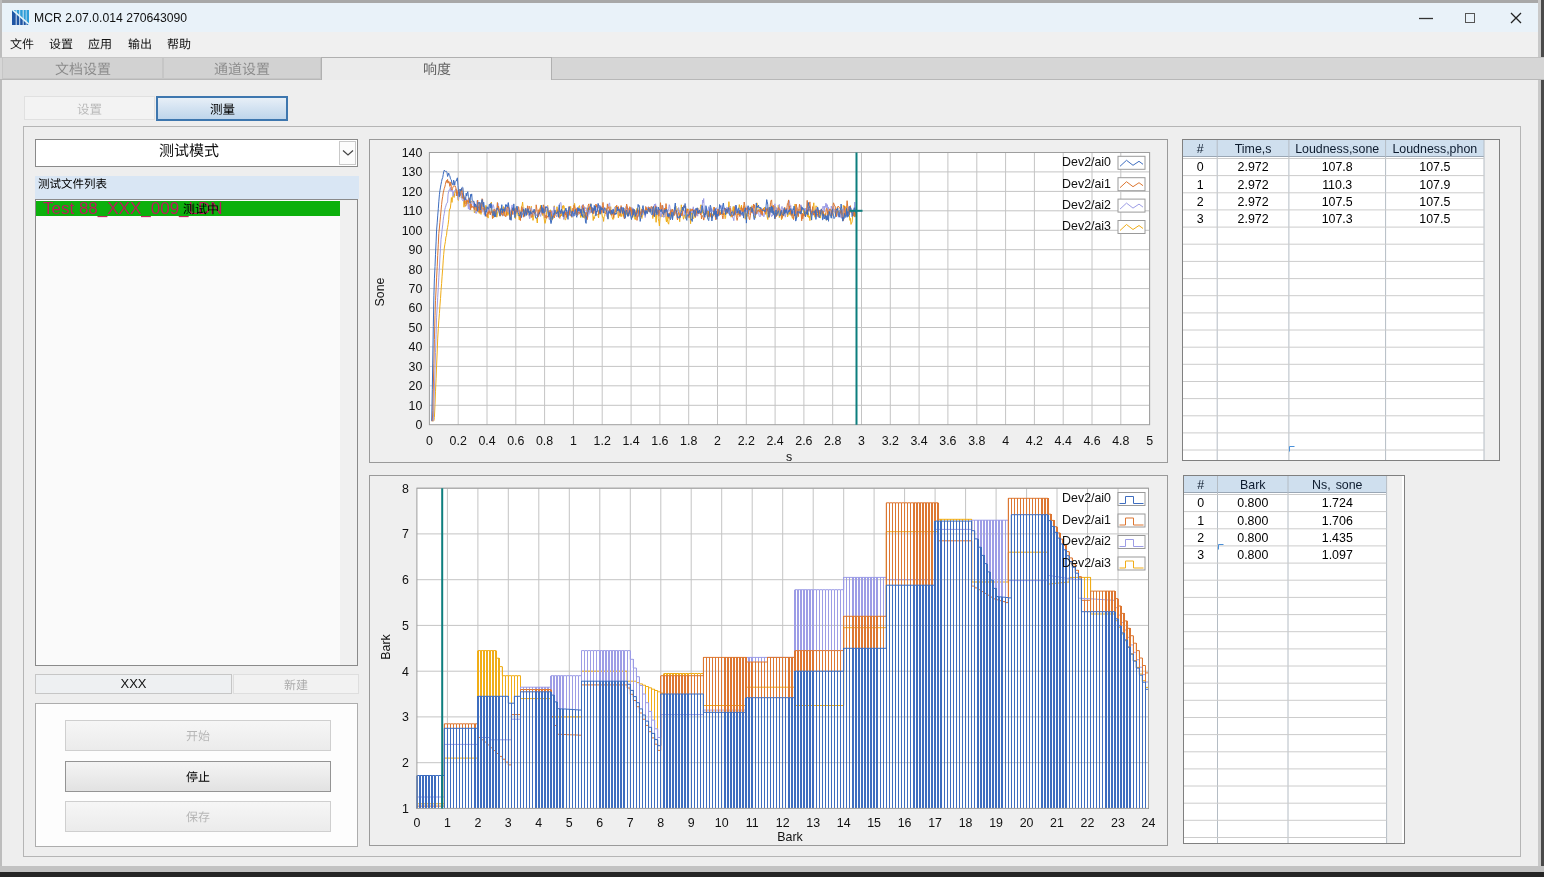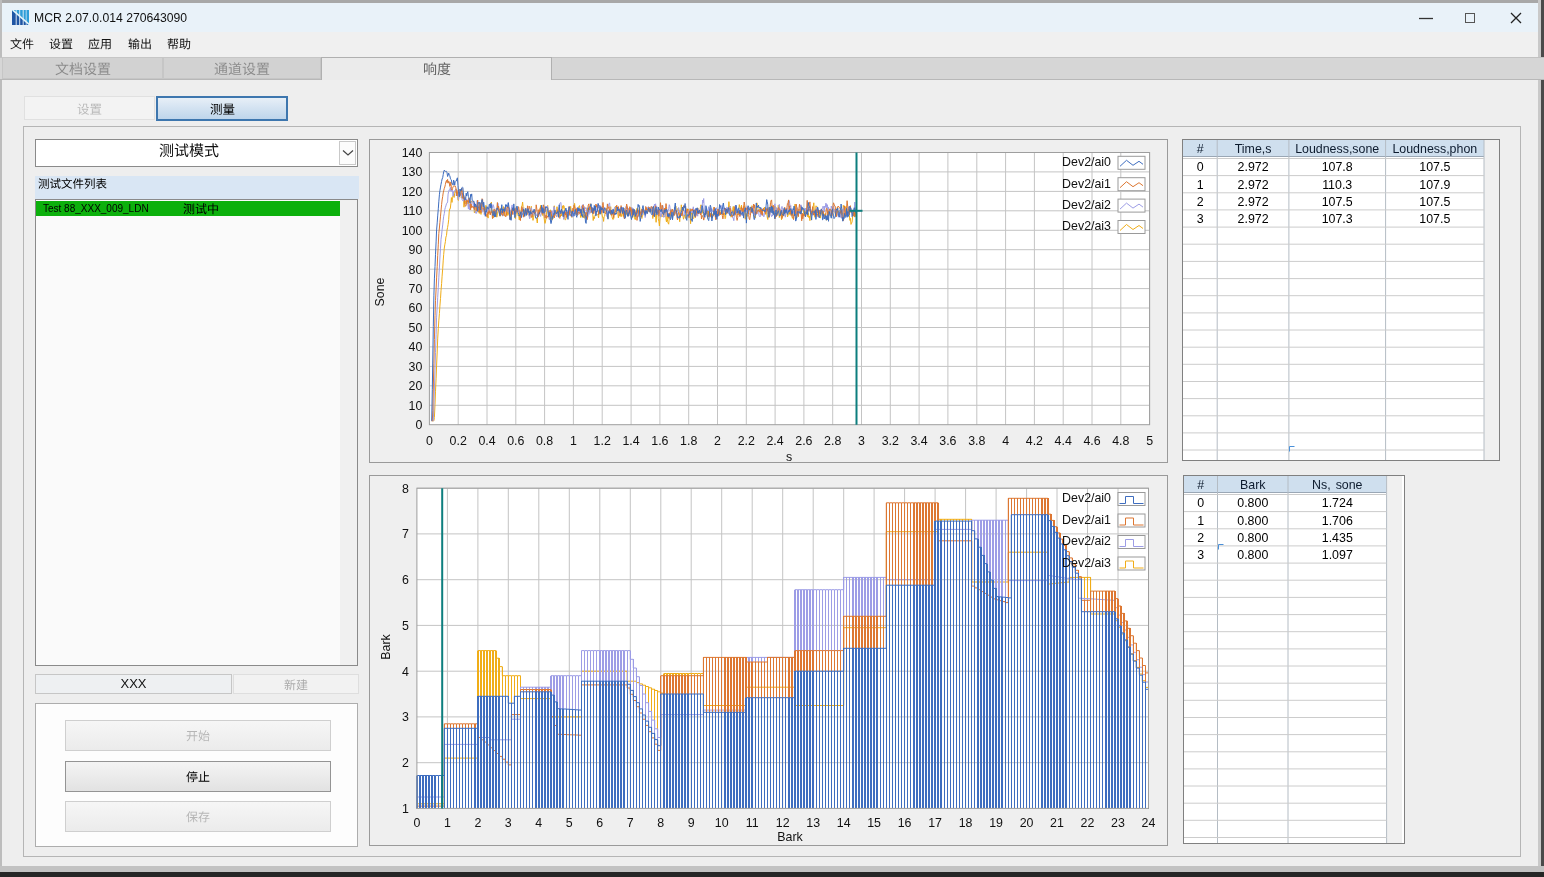--- a/index.html
+++ b/index.html
@@ -94,21 +94,21 @@
     <path transform="translate(0.00,9.89) scale(0.011500,-0.011500)" d="M486 92C537 42 596 -28 624 -73L673 -39C644 4 584 72 533 121ZM312 782V154H371V724H588V157H649V782ZM867 827V7C867 -8 861 -13 847 -13C833 -14 786 -14 733 -13C742 -31 752 -60 755 -76C825 -77 868 -75 894 -64C919 -53 929 -34 929 7V827ZM730 750V151H790V750ZM446 653V299C446 178 426 53 259 -32C270 -41 289 -66 296 -78C476 13 504 164 504 298V653ZM81 776C137 745 209 697 243 665L289 726C253 756 180 800 126 829ZM38 506C93 475 166 430 202 400L247 460C209 489 135 532 81 560ZM58 -27 126 -67C168 25 218 148 254 253L194 292C154 180 98 50 58 -27Z"></path>
     <path transform="translate(11.50,9.89) scale(0.011500,-0.011500)" d="M120 775C171 731 235 667 265 626L317 678C287 718 222 778 170 821ZM777 796C819 752 865 691 885 651L940 688C918 727 871 785 829 828ZM50 526V454H189V94C189 51 159 22 141 11C154 -4 172 -36 179 -54C194 -36 221 -18 392 97C385 112 376 141 371 161L260 89V526ZM671 835 677 632H346V560H680C698 183 745 -74 869 -77C907 -77 947 -35 967 134C953 140 921 160 907 175C901 77 889 21 871 21C809 24 770 251 754 560H959V632H751C749 697 747 765 747 835ZM360 61 381 -10C465 15 574 47 679 78L669 145L552 112V344H646V414H378V344H483V93Z"></path>
     <path transform="translate(23.00,9.89) scale(0.011500,-0.011500)" d="M423 823C453 774 485 707 497 666L580 693C566 734 531 799 501 847ZM50 664V590H206C265 438 344 307 447 200C337 108 202 40 36 -7C51 -25 75 -60 83 -78C250 -24 389 48 502 146C615 46 751 -28 915 -73C928 -52 950 -20 967 -4C807 36 671 107 560 201C661 304 738 432 796 590H954V664ZM504 253C410 348 336 462 284 590H711C661 455 592 344 504 253Z"></path>
     <path transform="translate(34.50,9.89) scale(0.011500,-0.011500)" d="M317 341V268H604V-80H679V268H953V341H679V562H909V635H679V828H604V635H470C483 680 494 728 504 775L432 790C409 659 367 530 309 447C327 438 359 420 373 409C400 451 425 504 446 562H604V341ZM268 836C214 685 126 535 32 437C45 420 67 381 75 363C107 397 137 437 167 480V-78H239V597C277 667 311 741 339 815Z"></path>
     <path transform="translate(46.00,9.89) scale(0.011500,-0.011500)" d="M642 724V164H716V724ZM848 835V17C848 1 842 -4 826 -4C810 -5 758 -5 703 -3C713 -24 725 -56 728 -76C805 -76 853 -74 882 -63C912 -51 924 -29 924 18V835ZM181 302C232 267 294 218 333 181C265 85 178 17 79 -22C95 -37 115 -66 124 -85C336 10 491 205 541 552L495 566L482 563H257C273 611 287 662 299 714H571V786H61V714H224C189 561 133 419 53 326C70 315 99 290 111 276C158 335 198 409 232 494H459C440 400 411 317 373 247C334 281 273 326 224 357Z"></path>
     <path transform="translate(57.50,9.89) scale(0.011500,-0.011500)" d="M252 -79C275 -64 312 -51 591 38C587 54 581 83 579 104L335 31V251C395 292 449 337 492 385C570 175 710 23 917 -46C928 -26 950 3 967 19C868 48 783 97 714 162C777 201 850 253 908 302L846 346C802 303 732 249 672 207C628 259 592 319 566 385H934V450H536V539H858V601H536V686H902V751H536V840H460V751H105V686H460V601H156V539H460V450H65V385H397C302 300 160 223 36 183C52 168 74 140 86 122C142 142 201 170 258 203V55C258 15 236 -2 219 -11C231 -27 247 -61 252 -79Z"></path>
   </svg>
 <div class="abs" style="left:35px;top:199px;width:323px;height:467px;background:#fafafa;border:1px solid #8a8a8a"></div>
 <div class="abs" style="left:340px;top:200px;width:17px;height:465px;background:#f0f0f0"></div>
 <div class="abs" style="left:36px;top:201px;width:304px;height:15px;background:#0cb00c"></div>
-<div class="abs" style="left:43px;top:201.5px;font-size:10px;line-height:14px;color:#000000">Test 88_XXX_009_LDN</div>
+<div class="abs" style="left:43px;top:201.5px;font-size:17px;line-height:14px;color:#be185d">Test 88_XXX_009_LDN</div>
 <svg style="position:absolute;left:183.0px;top:203.0px;overflow:visible" width="36.0" height="13.8" fill="#000">
     <path transform="translate(0.00,10.32) scale(0.012000,-0.012000)" d="M486 92C537 42 596 -28 624 -73L673 -39C644 4 584 72 533 121ZM312 782V154H371V724H588V157H649V782ZM867 827V7C867 -8 861 -13 847 -13C833 -14 786 -14 733 -13C742 -31 752 -60 755 -76C825 -77 868 -75 894 -64C919 -53 929 -34 929 7V827ZM730 750V151H790V750ZM446 653V299C446 178 426 53 259 -32C270 -41 289 -66 296 -78C476 13 504 164 504 298V653ZM81 776C137 745 209 697 243 665L289 726C253 756 180 800 126 829ZM38 506C93 475 166 430 202 400L247 460C209 489 135 532 81 560ZM58 -27 126 -67C168 25 218 148 254 253L194 292C154 180 98 50 58 -27Z"></path>
     <path transform="translate(12.00,10.32) scale(0.012000,-0.012000)" d="M120 775C171 731 235 667 265 626L317 678C287 718 222 778 170 821ZM777 796C819 752 865 691 885 651L940 688C918 727 871 785 829 828ZM50 526V454H189V94C189 51 159 22 141 11C154 -4 172 -36 179 -54C194 -36 221 -18 392 97C385 112 376 141 371 161L260 89V526ZM671 835 677 632H346V560H680C698 183 745 -74 869 -77C907 -77 947 -35 967 134C953 140 921 160 907 175C901 77 889 21 871 21C809 24 770 251 754 560H959V632H751C749 697 747 765 747 835ZM360 61 381 -10C465 15 574 47 679 78L669 145L552 112V344H646V414H378V344H483V93Z"></path>
     <path transform="translate(24.00,10.32) scale(0.012000,-0.012000)" d="M458 840V661H96V186H171V248H458V-79H537V248H825V191H902V661H537V840ZM171 322V588H458V322ZM825 322H537V588H825Z"></path>
   </svg>
 <div class="abs" style="left:35px;top:674px;width:197px;height:20px;background:#eef0f2;border:1px solid #c6c6c6;text-align:center;font-size:13px;color:#111;line-height:18px">XXX</div>
 <div class="abs" style="left:233px;top:674px;width:126px;height:20px;background:#f2f2f2;border:1px solid #dedede"></div>
 <svg style="position:absolute;left:284.0px;top:678.5px;overflow:visible" width="24.0" height="13.8" fill="#a9a9a9">
     <path transform="translate(0.00,10.32) scale(0.012000,-0.012000)" d="M360 213C390 163 426 95 442 51L495 83C480 125 444 190 411 240ZM135 235C115 174 82 112 41 68C56 59 82 40 94 30C133 77 173 150 196 220ZM553 744V400C553 267 545 95 460 -25C476 -34 506 -57 518 -71C610 59 623 256 623 400V432H775V-75H848V432H958V502H623V694C729 710 843 736 927 767L866 822C794 792 665 762 553 744ZM214 827C230 799 246 765 258 735H61V672H503V735H336C323 768 301 811 282 844ZM377 667C365 621 342 553 323 507H46V443H251V339H50V273H251V18C251 8 249 5 239 5C228 4 197 4 162 5C172 -13 182 -41 184 -59C233 -59 267 -58 290 -47C313 -36 320 -18 320 17V273H507V339H320V443H519V507H391C410 549 429 603 447 652ZM126 651C146 606 161 546 165 507L230 525C225 563 208 622 187 665Z"></path>
     <path transform="translate(12.00,10.32) scale(0.012000,-0.012000)" d="M394 755V695H581V620H330V561H581V483H387V422H581V345H379V288H581V209H337V149H581V49H652V149H937V209H652V288H899V345H652V422H876V561H945V620H876V755H652V840H581V755ZM652 561H809V483H652ZM652 620V695H809V620ZM97 393C97 404 120 417 135 425H258C246 336 226 259 200 193C173 233 151 283 134 343L78 322C102 241 132 177 169 126C134 60 89 8 37 -30C53 -40 81 -66 92 -80C140 -43 183 7 218 70C323 -30 469 -55 653 -55H933C937 -35 951 -2 962 14C911 13 694 13 654 13C485 13 347 35 249 132C290 225 319 342 334 483L292 493L278 492H192C242 567 293 661 338 758L290 789L266 778H64V711H237C197 622 147 540 129 515C109 483 84 458 66 454C76 439 91 408 97 393Z"></path>

